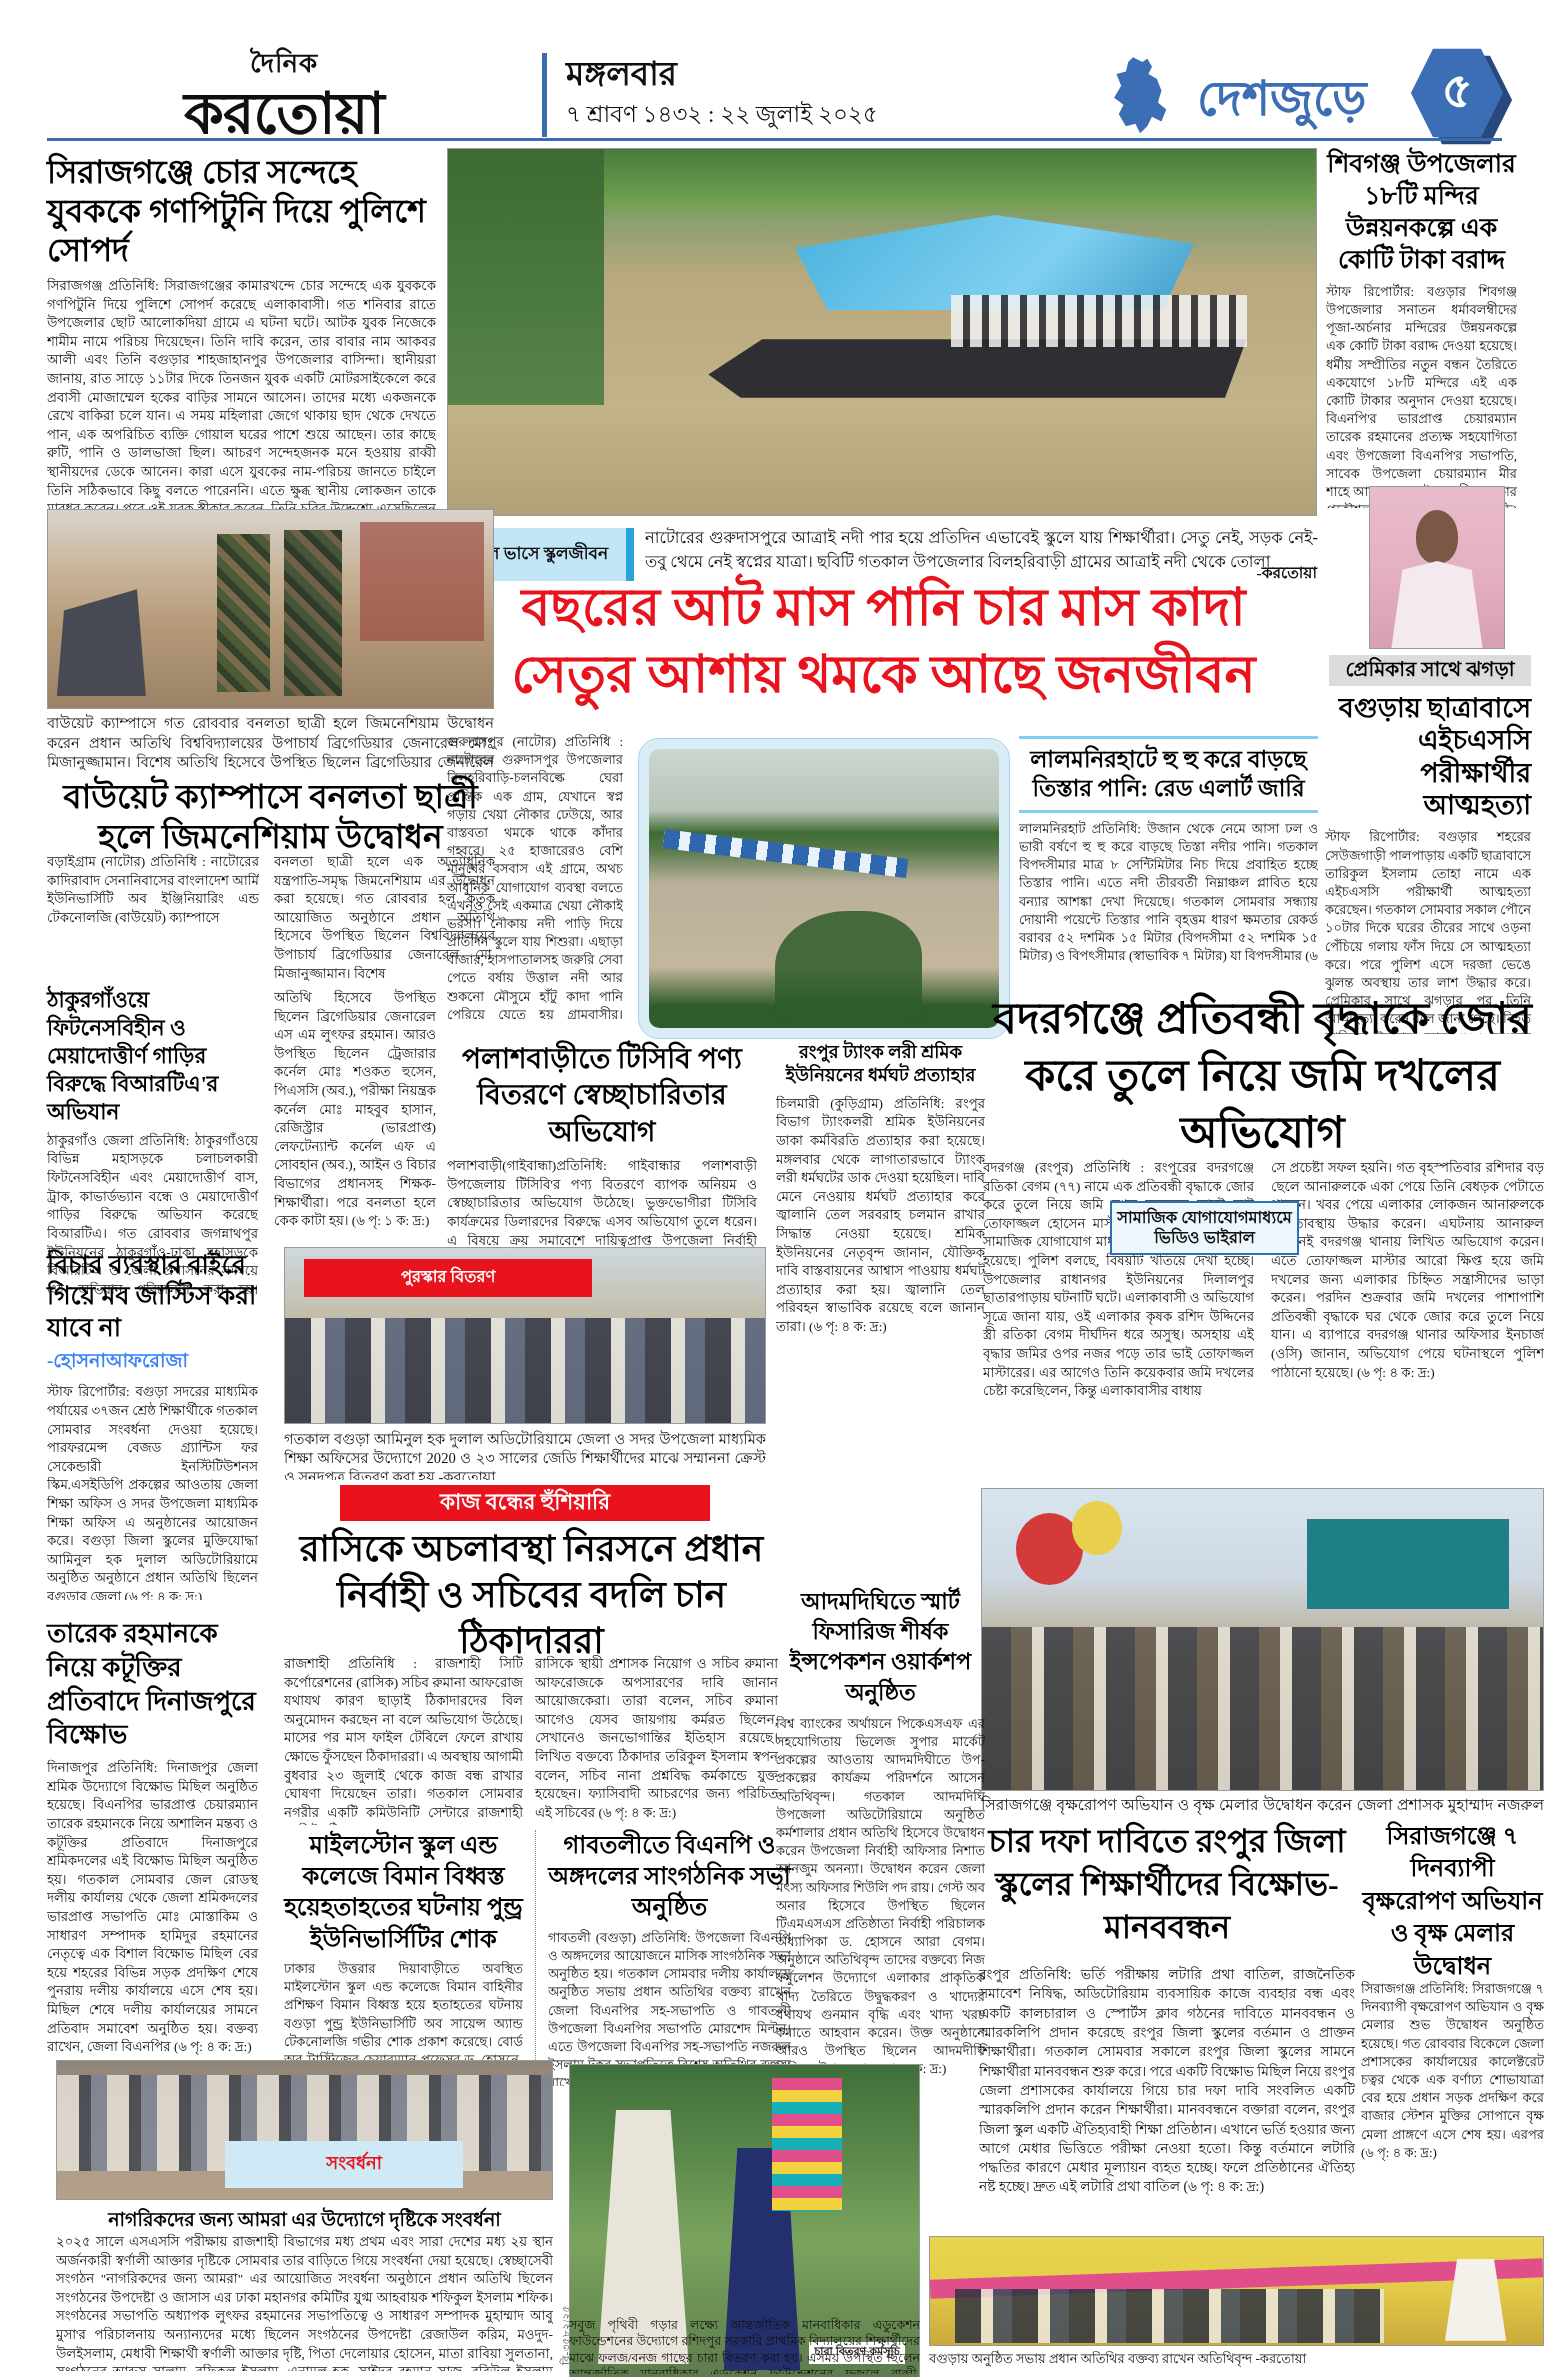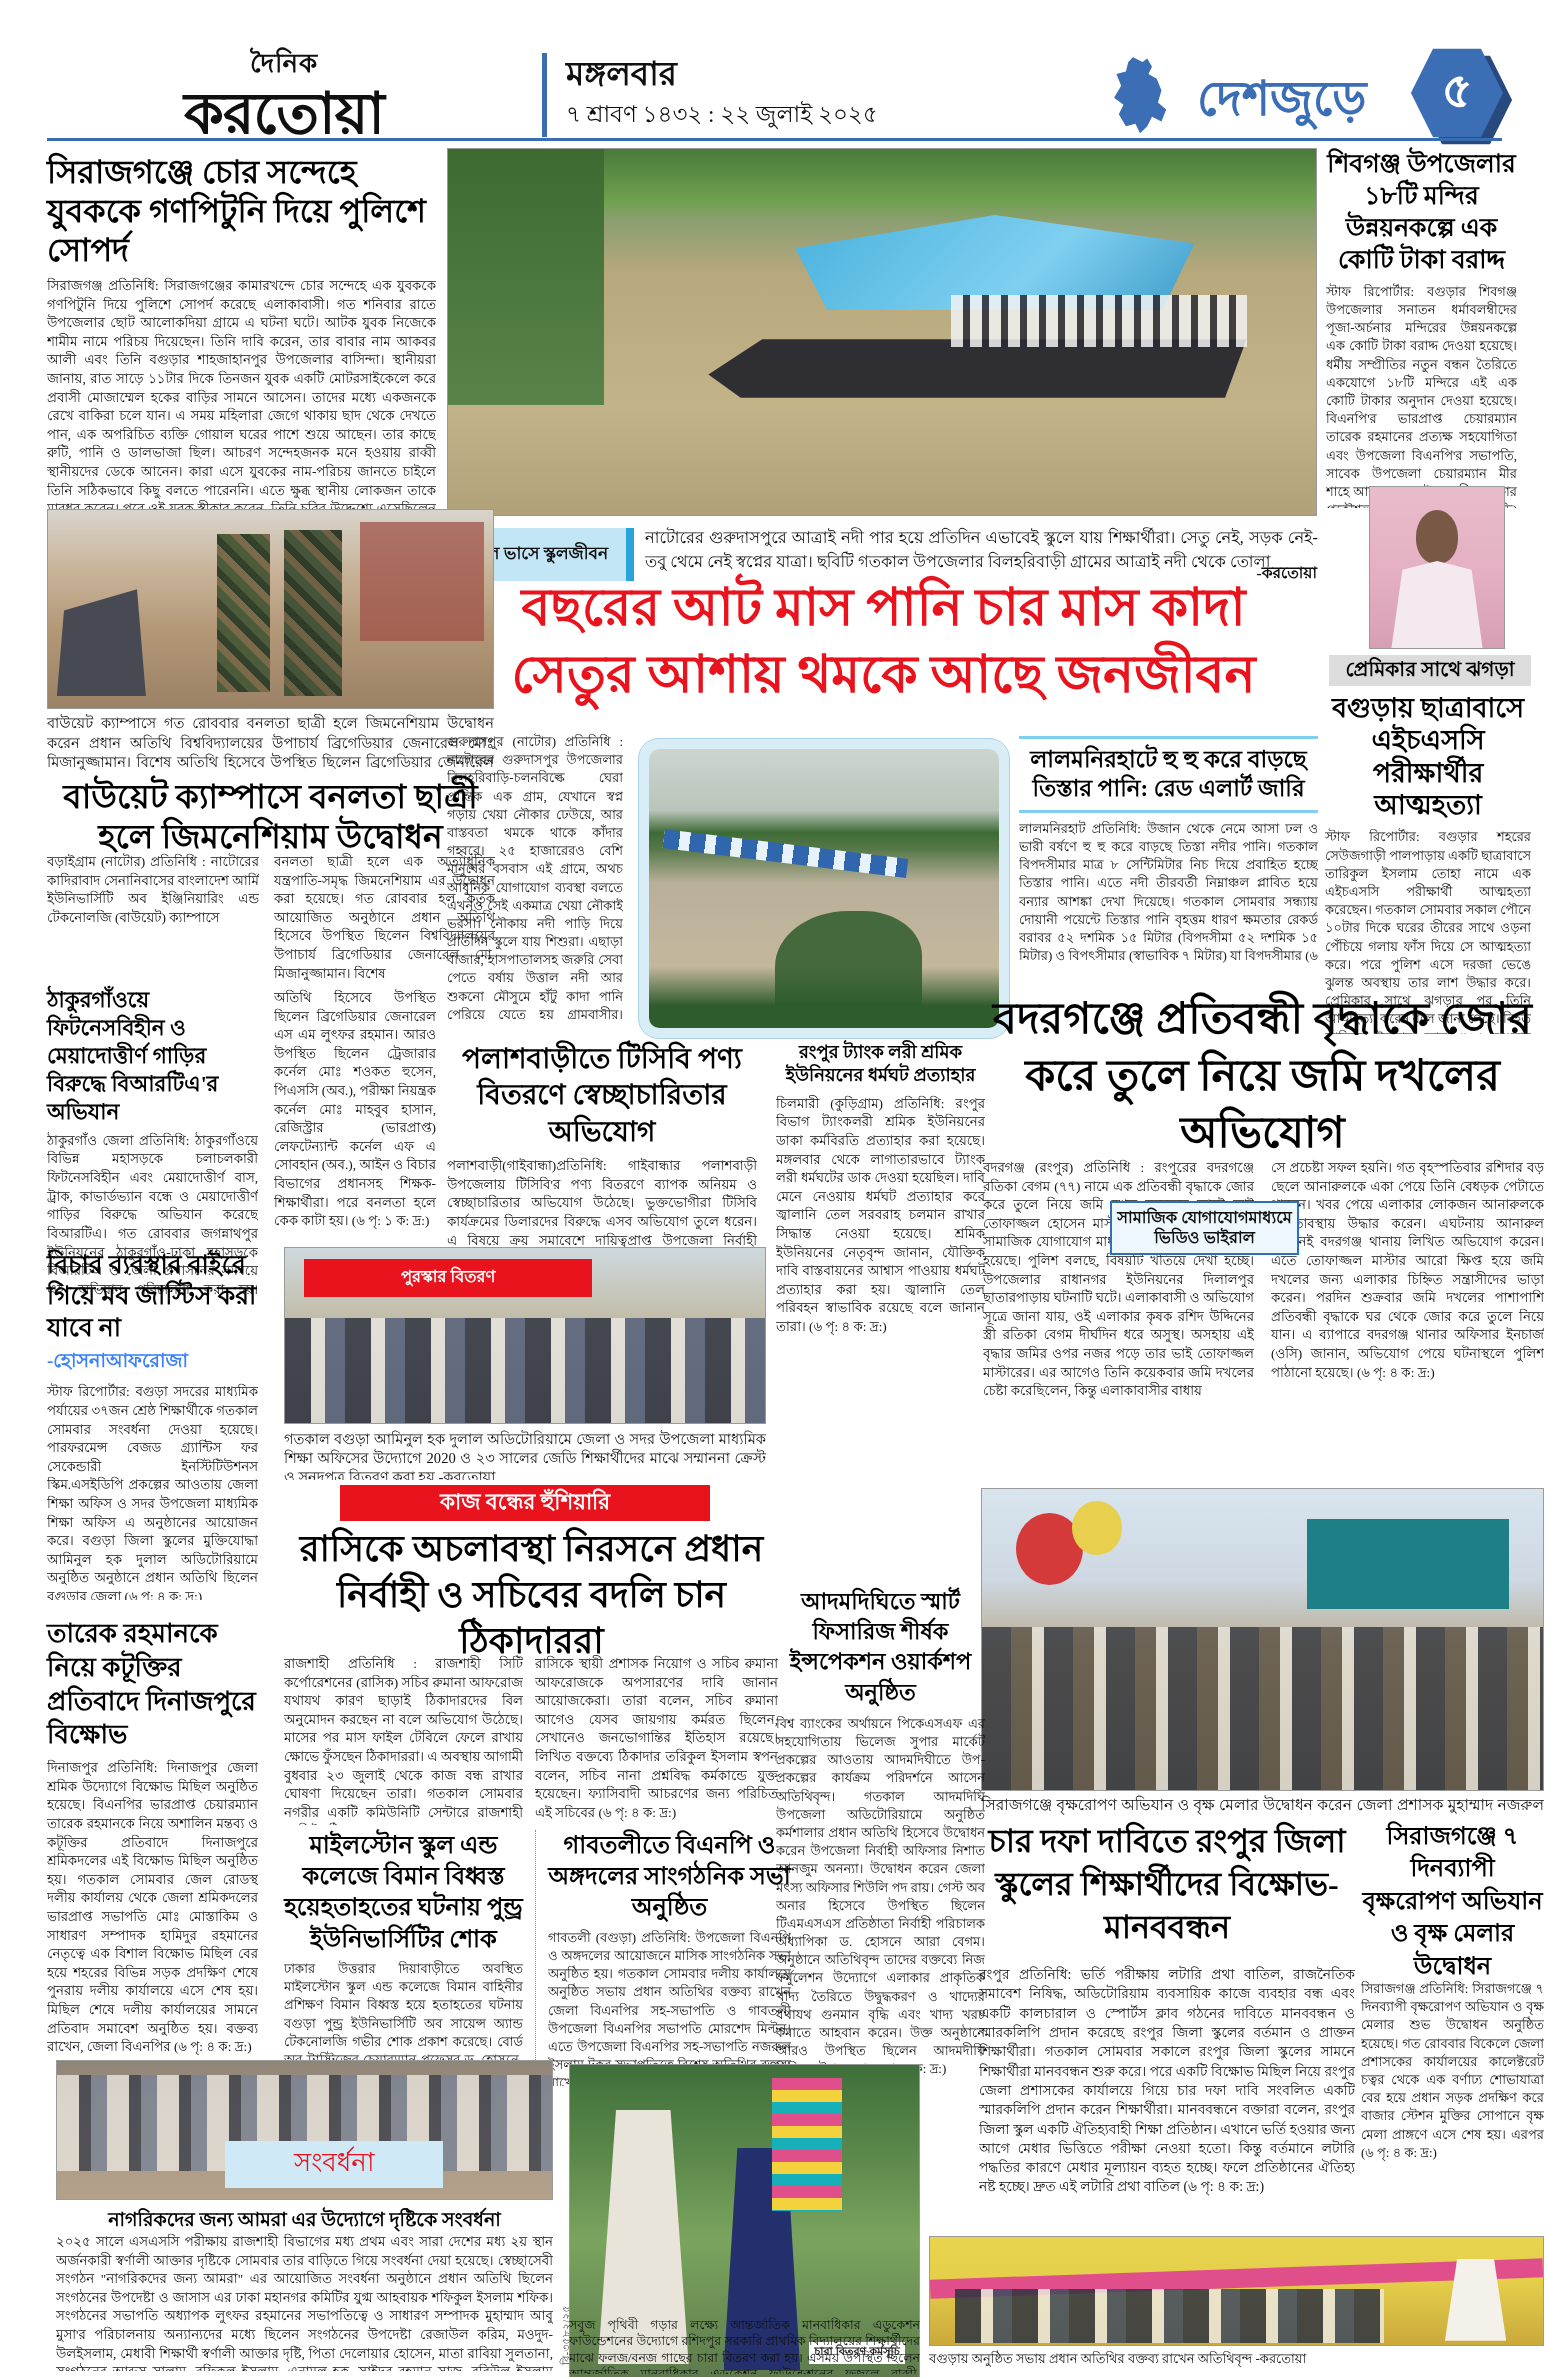--- a/index.html
+++ b/index.html
@@ -72,21 +72,21 @@
     <div class="redtxt" style="font-size:52px;font-weight:800;line-height:1.28;">বছরের আট মাস পানি চার মাস কাদা</div>
     <div class="redtxt" style="font-size:52px;font-weight:800;line-height:1.28;">সেতুর আশায় থমকে আছে জনজীবন</div>
   </div>
 
   <div class="ph" style="left:1369px;top:486px;width:136px;height:163px;background:linear-gradient(180deg,#e9bccb 0%,#e4afc2 55%,#d79fb4 100%);">
     <div class="abs" style="left:34%;top:14%;width:32%;height:34%;background:#7a5846;border-radius:50% 50% 46% 46%;"></div>
     <div class="abs" style="left:16%;top:46%;width:68%;height:54%;background:#f4e9ee;clip-path:polygon(0 100%,12% 10%,50% 0,88% 10%,100% 100%);"></div>
   </div>
   <div class="abs kicker-gray" style="left:1329px;top:655px;width:202px;height:31px;font-size:20px;">প্রেমিকার সাথে ঝগড়া</div>
   <div class="abs" style="left:1325px;top:692px;width:206px;">
-    <h2 class="hd ctr" style="font-size:27px;line-height:1.2;">বগুড়ায় ছাত্রাবাসে এইচএসসি পরীক্ষার্থীর আত্মহত্যা</h2>
+    <h2 class="hd ctr" style="font-size:27px;line-height:1.2;text-align:right;">বগুড়ায় ছাত্রাবাসে এইচএসসি পরীক্ষার্থীর আত্মহত্যা</h2>
     <div class="bd" style="margin-top:6.9px;font-size:13px;height:206px;">স্টাফ রিপোর্টার: বগুড়ার শহরের সেউজগাড়ী পালপাড়ায় একটি ছাত্রাবাসে তারিকুল ইসলাম তোহা নামে এক এইচএসসি পরীক্ষার্থী আত্মহত্যা করেছেন। গতকাল সোমবার সকাল পৌনে ১০টার দিকে ঘরের তীরের সাথে ওড়না পেঁচিয়ে গলায় ফাঁস দিয়ে সে আত্মহত্যা করে। পরে পুলিশ এসে দরজা ভেঙে ঝুলন্ত অবস্থায় তার লাশ উদ্ধার করে। প্রেমিকার সাথে ঝগড়ার পর তিনি আত্মহত্যা করেন বলে জানা গেছে। নিহত তারিকুল ইসলাম তোহা (১৮) বগুড়ার গাবতলী (৬ পৃ: ৪ ক: দ্র:)</div>
   </div>
 
   <div class="bd abs" style="left:447px;top:733px;width:176px;height:286px;font-size:13px;">গুরুদাসপুর (নাটোর) প্রতিনিধি : নাটোরের গুরুদাসপুর উপজেলার বিলহরিবাড়ি-চলনবিল্কে ঘেরা প্রান্তিক এক গ্রাম, যেখানে স্বপ্ন গড়ায় খেয়া নৌকার ঢেউয়ে, আর বাস্তবতা থমকে থাকে কাঁদার গহ্বরে। ২৫ হাজারেরও বেশি মানুষের বসবাস এই গ্রামে, অথচ আধুনিক যোগাযোগ ব্যবস্থা বলতে এখনও সেই একমাত্র খেয়া নৌকাই ভরসা। নৌকায় নদী পাড়ি দিয়ে প্রতিদিন স্কুলে যায় শিশুরা। এছাড়া বাজার, হাসপাতালসহ জরুরি সেবা পেতে বর্ষায় উত্তাল নদী আর শুকনো মৌসুমে হাঁটু কাদা পানি পেরিয়ে যেতে হয় গ্রামবাসীর। সরেজমিনে গিয়ে দেখা যায়, গ্রামে মাত্র একটি সরকারি প্রাথমিক বিদ্যালয়। এলাকায় কোনো মাধ্যমিক বিদ্যালয় না থাকায় শিক্ষার্থীদের উচ্চ শিক্ষার জন্য পায়ে হেঁটে পাড়ি দিতে হয় ৫ কিলোমিটার (৬ পৃ: ১ ক: দ্র:)</div>
 
   <div class="abs" style="left:638px;top:738px;width:370px;height:299px;background:#d9edf7;border:0.9px solid #aad2e8;border-radius:20.6px;">
     <div class="abs" style="left:10.3px;top:10.3px;right:10.3px;bottom:10.3px;border-radius:10.3px;overflow:hidden;background:linear-gradient(180deg,#ccd6d0 0%,#b9c4ba 22%,#3e6b35 30%,#57794a 36%,#b9b09a 48%,#c4b79d 78%,#2f5c2c 92%);">
       <div class="abs" style="left:4%;top:34%;width:70%;height:7%;background:repeating-linear-gradient(90deg,#2f66ad 0 15.5px,#e8f2fa 15.5px 26px);transform:rotate(7deg);"></div>
       <div class="abs" style="left:36%;top:58%;width:42%;height:40%;background:#2f5c2c;border-radius:50% 40% 10% 10%;opacity:.85;"></div>
     </div>
@@ -176,21 +176,21 @@
     <h3 class="hd ctr" style="font-size:24px;line-height:1.3;">মাইলস্টোন স্কুল এন্ড কলেজে বিমান বিধ্বস্ত হয়েহতাহতের ঘটনায় পুন্ড্র ইউনিভার্সিটির শোক</h3>
     <div class="bd" style="margin-top:5.2px;font-size:13px;height:122px;">ঢাকার উত্তরার দিয়াবাড়ীতে অবস্থিত মাইলস্টোন স্কুল এন্ড কলেজে বিমান বাহিনীর প্রশিক্ষণ বিমান বিধ্বস্ত হয়ে হতাহতের ঘটনায় বগুড়া পুন্ড্র ইউনিভার্সিটি অব সায়েন্স অ্যান্ড টেকনোলজি গভীর শোক প্রকাশ করেছে। বোর্ড অব ট্রাস্টিজের চেয়ারম্যান প্রফেসর ড. হোসনে-আরা বেগম ও বিশ্ববিদ্যালয়ের উপাচার্য প্রফেসর ড. চিত্তরঞ্জন মিশ্র এক শোক বার্তায় মাইলস্টোন স্কুল এন্ড কলেজ (৬ পৃ: ৪ ক: দ্র:)</div>
   </div>
   <div class="abs dotl" style="left:535px;top:1830px;width:243px;padding-left:12px;">
     <h3 class="hd ctr" style="font-size:24px;line-height:1.3;">গাবতলীতে বিএনপি ও অঙ্গদলের সাংগঠনিক সভা অনুষ্ঠিত</h3>
     <div class="bd" style="margin-top:5.2px;font-size:13px;height:157px;">গাবতলী (বগুড়া) প্রতিনিধি: উপজেলা বিএনপি ও অঙ্গদলের আয়োজনে মাসিক সাংগঠনিক সভা অনুষ্ঠিত হয়। গতকাল সোমবার দলীয় কার্যালয়ে অনুষ্ঠিত সভায় প্রধান অতিথির বক্তব্য রাখেন জেলা বিএনপির সহ-সভাপতি ও গাবতলী উপজেলা বিএনপির সভাপতি মোরশেদ মিল্টন। এতে উপজেলা বিএনপির সহ-সভাপতি নজরুল ইসলাম টুকুর সভাপতিত্বে বিশেষ অতিথির বক্তব্য রাখেন জেলা বিএনপির যুগ্ম-সাধারণ সম্পাদক ও উপজেলা বিএনপির সাধারণ সম্পাদক এনামুল হক নতুন। আমন্ত্রিত অতিথির বক্তব্য রাখেন জেলা ছাত্রদলের সাধারণ সম্পাদক (৬ পৃ: ৪ ক: দ্র:)</div>
   </div>
 
   <div class="ph" style="left:56px;top:2060px;width:497px;height:140px;background:linear-gradient(180deg,#8e8477 0%,#a59584 35%,#b3a18a 100%);">
     <div class="abs" style="left:0;top:10%;width:100%;height:70%;background:repeating-linear-gradient(90deg,#e8e4dc 0 22.4px,#3a3f4a 22.4px 34px,#7a8496 34px 50px);opacity:.8;"></div>
-    <div class="abs ctr" style="left:34%;top:58%;width:44%;height:34%;background:#cfe9f7;color:#e8131d;font-weight:400;font-size:26px;display:flex;align-items:center;justify-content:center;">সংবর্ধনা</div>
+    <div class="abs ctr" style="left:34%;top:58%;width:44%;height:34%;background:#cfe9f7;color:#e8131d;font-weight:700;font-size:18px;display:flex;align-items:center;justify-content:center;padding-left:20px;">সংবর্ধনা</div>
   </div>
   <div class="hd ctr abs" style="left:56px;top:2205px;width:497px;font-size:19px;">নাগরিকদের জন্য আমরা এর উদ্যোগে দৃষ্টিকে সংবর্ধনা</div>
   <div class="bd abs" style="left:56px;top:2233px;width:497px;height:138px;font-size:13.3px;">২০২৫ সালে এসএসসি পরীক্ষায় রাজশাহী বিভাগের মধ্য প্রথম এবং সারা দেশের মধ্য ২য় স্থান অর্জনকারী স্বর্ণালী আক্তার দৃষ্টিকে সোমবার তার বাড়িতে গিয়ে সংবর্ধনা দেয়া হয়েছে। স্বেচ্ছাসেবী সংগঠন "নাগরিকদের জন্য আমরা" এর আয়োজিত সংবর্ধনা অনুষ্ঠানে প্রধান অতিথি ছিলেন সংগঠনের উপদেষ্টা ও জাসাস এর ঢাকা মহানগর কমিটির যুগ্ম আহবায়ক শফিকুল ইসলাম শফিক। সংগঠনের সভাপতি অধ্যাপক লুৎফর রহমানের সভাপতিত্বে ও সাধারণ সম্পাদক মুহাম্মাদ আবু মুসা'র পরিচালনায় অন্যান্যদের মধ্যে ছিলেন সংগঠনের উপদেষ্টা রেজাউল করিম, মওদুদ-উলইসলাম, মেধাবী শিক্ষার্থী স্বর্ণালী আক্তার দৃষ্টি, পিতা দেলোয়ার হোসেন, মাতা রাবিয়া সুলতানা, সংগঠনের আব্দুস সালাম, রফিকুল ইসলাম, এনামুল হক, সাইদুর রহমান সাজু, রবিউল ইসলাম প্রমুখ।</div>
   <div class="abs vkey" style="left:557px;top:2236px;height:129px;font-size:11.2px;">বি-৩৫৮২/২৫</div>
 
   <div class="ph" style="left:569px;top:2064px;width:351px;height:320px;background:linear-gradient(180deg,#3f6f3a 0%,#5d8a4c 30%,#7aa45e 55%,#5d7a4c 100%);padding-left:25px;">
     <div class="abs" style="left:8%;top:14%;width:26%;height:80%;background:#e8e4da;clip-path:polygon(20% 0,80% 0,100% 100%,0 100%);"></div>
     <div class="abs" style="left:44%;top:26%;width:22%;height:70%;background:#24306e;clip-path:polygon(18% 0,82% 0,100% 100%,0 100%);"></div>
     <div class="abs" style="left:58%;top:4%;width:20%;height:42%;background:repeating-linear-gradient(180deg,#e14f8a 0 12px,#f3d23e 12px 24px,#18b0b8 24px 36px);"></div>
     <div class="abs" style="right:4%;bottom:6%;background:#ffffff;color:#222;font-size:11.2px;font-weight:700;padding:1.7px 5.2px;">চারা বিতরণ কর্মসূচি</div>

